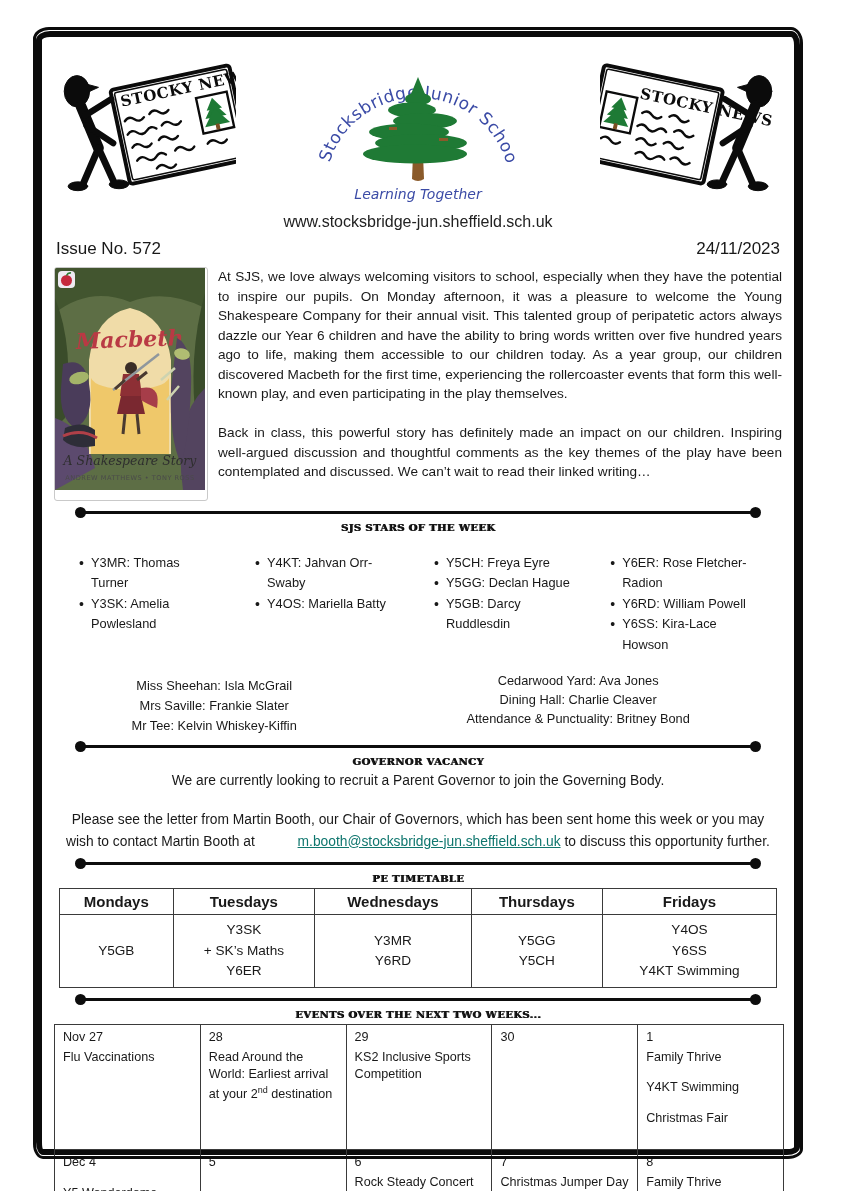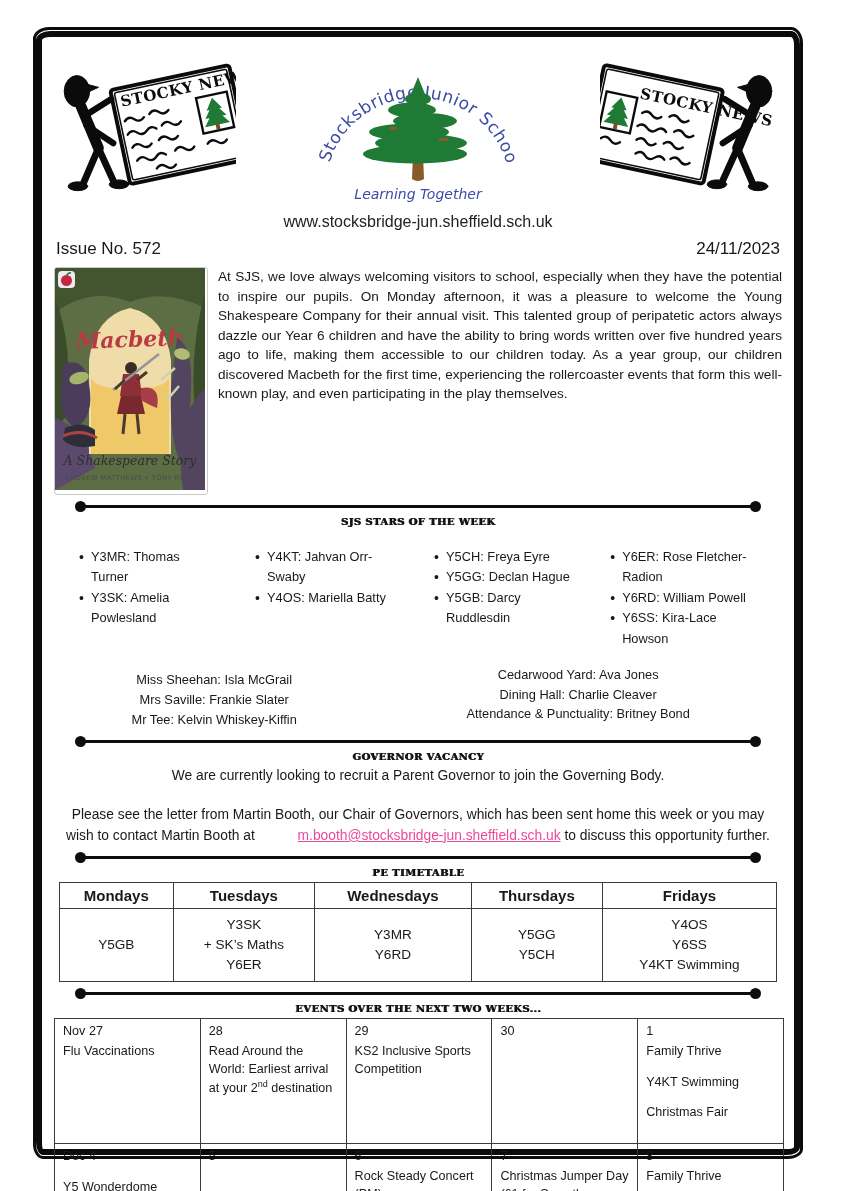--- a/index.html
+++ b/index.html
@@ -45,21 +45,21 @@
   .sc1{width:24.5%;padding-top:11px;}
   .sc2{width:25%;padding-top:11px;}
   .sc3{width:24.5%;padding-top:1px;}
   .sc4{width:26%;padding-top:1px;}
   .stars-bottom{display:flex;margin-top:0;}
   .staff-list{width:44%;text-align:center;font-size:12.8px;line-height:1.55;padding-top:5px;}
   .yard-list{width:56%;text-align:center;font-size:12.8px;line-height:1.5;}
   
   .gov-line1{text-align:center;font-size:13.8px;margin:3px 0 17px 0;line-height:1.5;}
   .gov-line2{text-align:center;font-size:13.8px;line-height:1.55;margin:0 4px;}
-  a{color:#ec4899;margin-left:39px;}
+  a{color:#0f766e;margin-left:39px;}
   
   .pe-table{width:718px;margin:3px auto 0 auto;border-collapse:collapse;}
   .pe-table th{border:1.4px solid #3a3a3a;font-size:15px;padding:4px 2px;}
   .pe-table td{border:1.4px solid #3a3a3a;font-size:13.6px;text-align:center;height:66px;line-height:1.5;padding:3px;}
   
   .ev-table{width:730px;margin:2px auto 0 auto;border-collapse:collapse;table-layout:fixed;}
   .ev-table td{border:1.4px solid #3a3a3a;vertical-align:top;padding:4px 8px;font-size:12.6px;line-height:1.4;}
   .ev-r1 td{height:116px;}
   .ev-r2 td{height:72px;}
   .ev-day{margin-bottom:2px;}
@@ -215,20 +215,21 @@
         <g>
           <circle cx="11.5" cy="12.5" r="5.5" fill="#c5283d"></circle>
           <path d="M11.5,7.5 Q13,4.5 16,5" stroke="#2e7d32" stroke-width="1.6" fill="none"></path>
         </g>
         <text x="75" y="197" text-anchor="middle" font-family="DejaVu Serif,serif" font-style="italic" font-size="12.5" fill="#2e2e2e">A Shakespeare Story</text>
         <text x="75" y="212" text-anchor="middle" font-family="DejaVu Sans,sans-serif" font-size="6.6" letter-spacing="0.5" fill="#4a4a4a">ANDREW MATTHEWS • TONY ROSS</text>
       </svg>
     </div>
     <div class="paras">
       <p>At SJS, we love always welcoming visitors to school, especially when they have the potential to inspire our pupils. On Monday afternoon, it was a pleasure to welcome the Young Shakespeare Company for their annual visit. This talented group of peripatetic actors always dazzle our Year 6 children and have the ability to bring words written over five hundred years ago to life, making them accessible to our children today. As a year group, our children discovered Macbeth for the first time, experiencing the rollercoaster events that form this well-known play, and even participating in the play themselves.</p>
+      <p>Back in class, this powerful story has definitely made an impact on our children. Inspiring well-argued discussion and thoughtful comments as the key themes of the play have been contemplated and discussed. We can’t wait to read their linked writing…</p>
     </div>
   </div>
 
   <div class="divider"></div>
 
   <div class="western">SJS STARS OF THE WEEK</div>
   <div class="stars-cols">
     <ul class="sc1">
       <li>Y3MR: Thomas Turner</li>
       <li>Y3SK: Amelia Powlesland</li>

